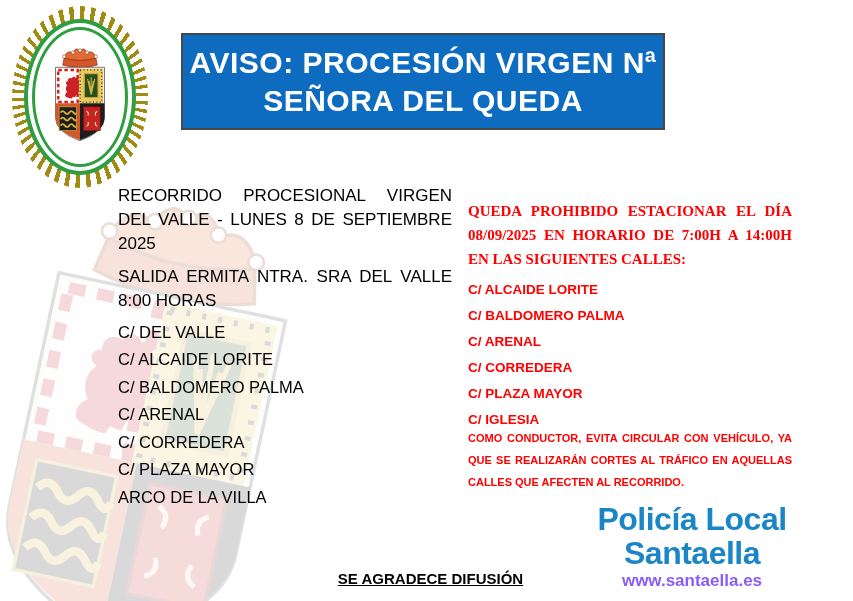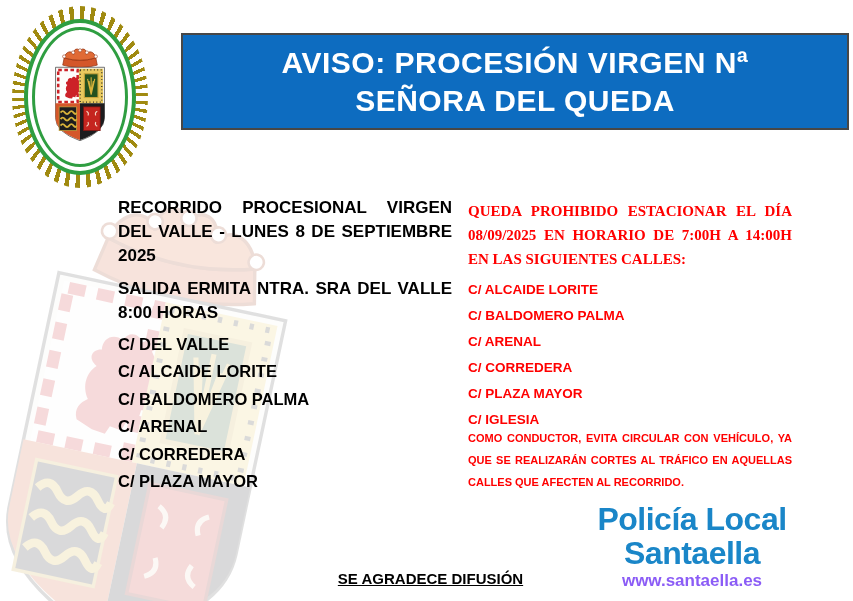--- a/index.html
+++ b/index.html
@@ -12,35 +12,35 @@
   .badge { position:absolute; left:12px; top:6px; width:136px; height:182px; z-index:3; }
   .badge-rays {
     position:absolute; inset:0; border-radius:50%;
     background:repeating-conic-gradient(#a08a10 0deg 3deg, rgba(0,0,0,0) 3deg 7.2deg);
   }
   .badge-oval { position:absolute; inset:13px 12px; background:#ffffff; border:4px solid #2f9e41; border-radius:50%; }
   .badge-oval-inner { position:absolute; inset:4px; border:3px solid #2f9e41; border-radius:50%; }
   .badge-escudo { position:absolute; left:32px; top:33px; width:72px; height:112px; }
   
   .banner {
-    position:absolute; left:181px; top:33px; width:668px; height:97px;
+    position:absolute; left:181px; top:33px; width:484px; height:97px;
     background:#0d6cc0; border:2px solid #474747;
     display:flex; flex-direction:column; align-items:center; justify-content:center;
     color:#ffffff; font-weight:bold; font-size:30px; line-height:38px; text-align:center;
     letter-spacing:0.5px; z-index:2;
   }
   
   .watermark {
     position:absolute; left:-55px; top:195px; width:400px; height:460px;
     opacity:0.16; transform:rotate(12deg); z-index:0;
   }
   
   .col-left {
-    position:absolute; left:118px; top:196px; width:334px;
-    color:#000000; font-weight:bold; z-index:2;
+    position:absolute; left:118px; top:184px; width:334px;
+    color:#000000; font-weight:normal; z-index:2;
   }
   .col-left .heading { font-size:17px; line-height:24px; text-align:justify; }
   .col-left .subheading { margin-top:9px; font-size:17px; line-height:24px; text-align:justify; }
   .col-left .street { margin-top:10.5px; font-size:16.5px; line-height:17px; }
   .col-left .street:first-of-type { margin-top:13px; }
 
   .col-right {
     position:absolute; left:468px; top:199px; width:324px;
     color:#ff0000; font-weight:bold; z-index:2;
   }
@@ -118,20 +118,21 @@
 
 <div class="col-left">
   <div class="heading">RECORRIDO PROCESIONAL VIRGEN DEL VALLE - LUNES 8 DE SEPTIEMBRE 2025</div>
   <div class="subheading">SALIDA ERMITA NTRA. SRA DEL VALLE 8:00 HORAS</div>
   <div class="street">C/ DEL VALLE</div>
   <div class="street">C/ ALCAIDE LORITE</div>
   <div class="street">C/ BALDOMERO PALMA</div>
   <div class="street">C/ ARENAL</div>
   <div class="street">C/ CORREDERA</div>
   <div class="street">C/ PLAZA MAYOR</div>
+  <div class="street">ARCO DE LA VILLA</div>
 </div>
 
 <div class="col-right">
   <div class="heading">QUEDA PROHIBIDO ESTACIONAR EL DÍA 08/09/2025 EN HORARIO DE 7:00H A 14:00H EN LAS SIGUIENTES CALLES:</div>
   <div class="street">C/ ALCAIDE LORITE</div>
   <div class="street">C/ BALDOMERO PALMA</div>
   <div class="street">C/ ARENAL</div>
   <div class="street">C/ CORREDERA</div>
   <div class="street">C/ PLAZA MAYOR</div>
   <div class="street">C/ IGLESIA</div>

